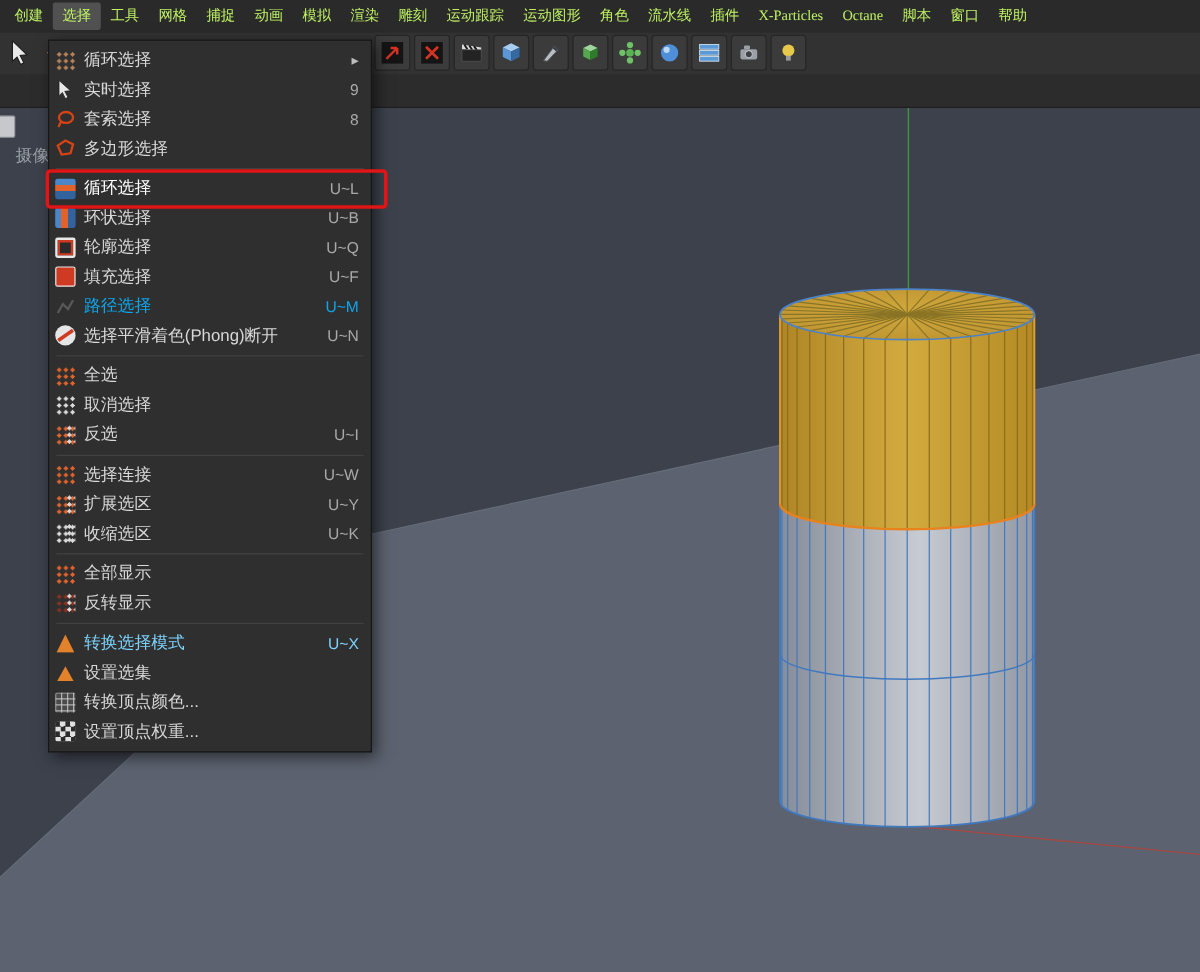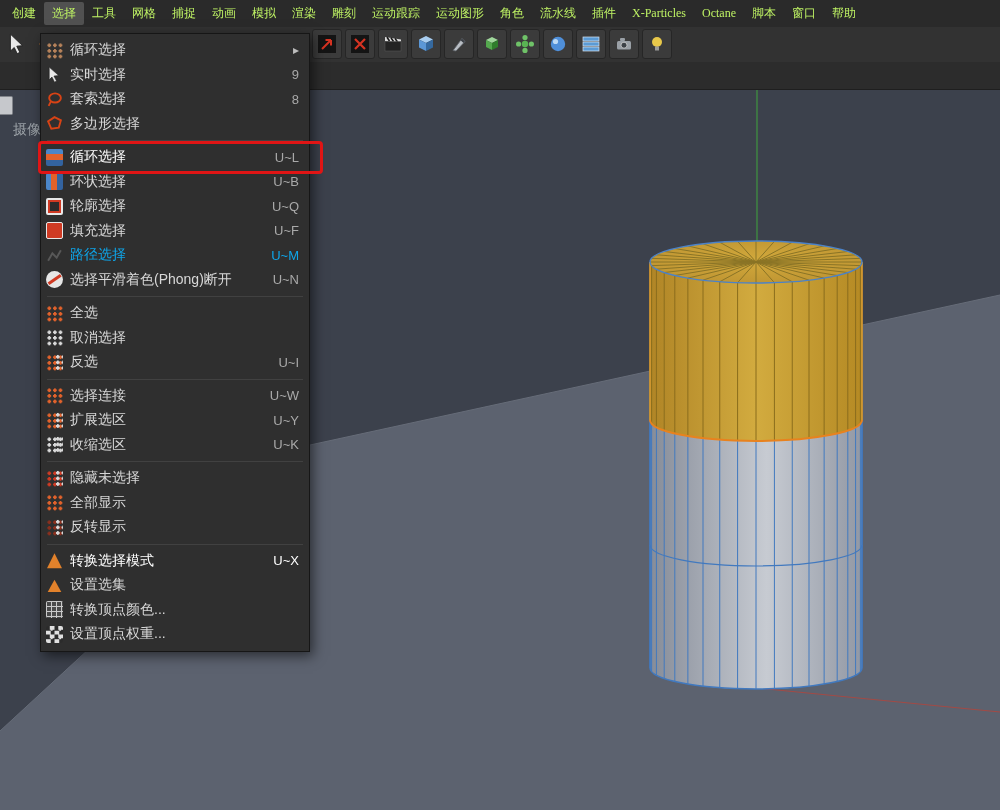--- a/index.html
+++ b/index.html
@@ -35,21 +35,21 @@
   .dropdown{position:absolute;left:40px;top:33px;width:270px;background:#2f2f2f;
             border:1px solid #161616;box-shadow:3px 4px 12px rgba(0,0,0,.55);
             padding:4px 0;z-index:40;box-sizing:border-box;}
   .mrow{position:relative;display:flex;align-items:center;height:24.5px;padding:0 10px 0 5px;cursor:default;}
   .mlabel{flex:0 1 auto;color:#d8d8d8;font-size:14px;white-space:nowrap;overflow:hidden;}
   .msc{margin-left:auto;color:#a9a9a9;font-size:13px;white-space:nowrap;}
   .marrow{margin-left:auto;color:#bdbdbd;font-size:12px;}
   .mrow.disabled .mlabel,.mrow.disabled .msc{color:#0ea5e9;}
   .mrow.disabled .mi{opacity:.45;}
   .mrow.highlighted .mlabel{color:#ffffff;font-weight:400;}
-  .mrow.gold .mlabel,.mrow.gold .msc{color:#ffffff;}
+  .mrow.gold .mlabel,.mrow.gold .msc{color:#7dd3fc;}
   .msep{height:1px;background:#414141;margin:4px 6px;}
   .annot{position:absolute;left:-3px;right:-14px;top:-4px;bottom:-4px;border:3px solid #e01515;
          border-radius:4px;pointer-events:none;z-index:5;}
 
   
   .mi{position:relative;flex:none;width:17px;height:17px;margin-right:7px;border-radius:2px;overflow:hidden;}
   .mi svg{display:block;}
   .dots{background-image:radial-gradient(var(--c,#e2622b) 1.6px,transparent 1.8px);
         background-size:5.6px 5.6px;background-position:.5px .5px;}
   .c-orange{--c:#e2622b;} .c-white{--c:#d9d9d9;} .c-red{--c:#cf3a23;}
@@ -423,25 +423,20 @@
     </div>
     <div class="mrow">
       <span class="mi dots c-white half"></span>
       <span class="mlabel">收缩选区</span>
       <span class="msc">U~K</span>
     </div>
 
     <div class="msep"></div>
 
     <div class="mrow">
-      <span class="mi dots c-red half"></span>
-      <span class="mlabel">隐藏未选择</span>
-      <span class="msc"></span>
-    </div>
-    <div class="mrow">
       <span class="mi dots c-orange"></span>
       <span class="mlabel">全部显示</span>
       <span class="msc"></span>
     </div>
     <div class="mrow">
       <span class="mi dots c-dark half"></span>
       <span class="mlabel">反转显示</span>
       <span class="msc"></span>
     </div>
 

